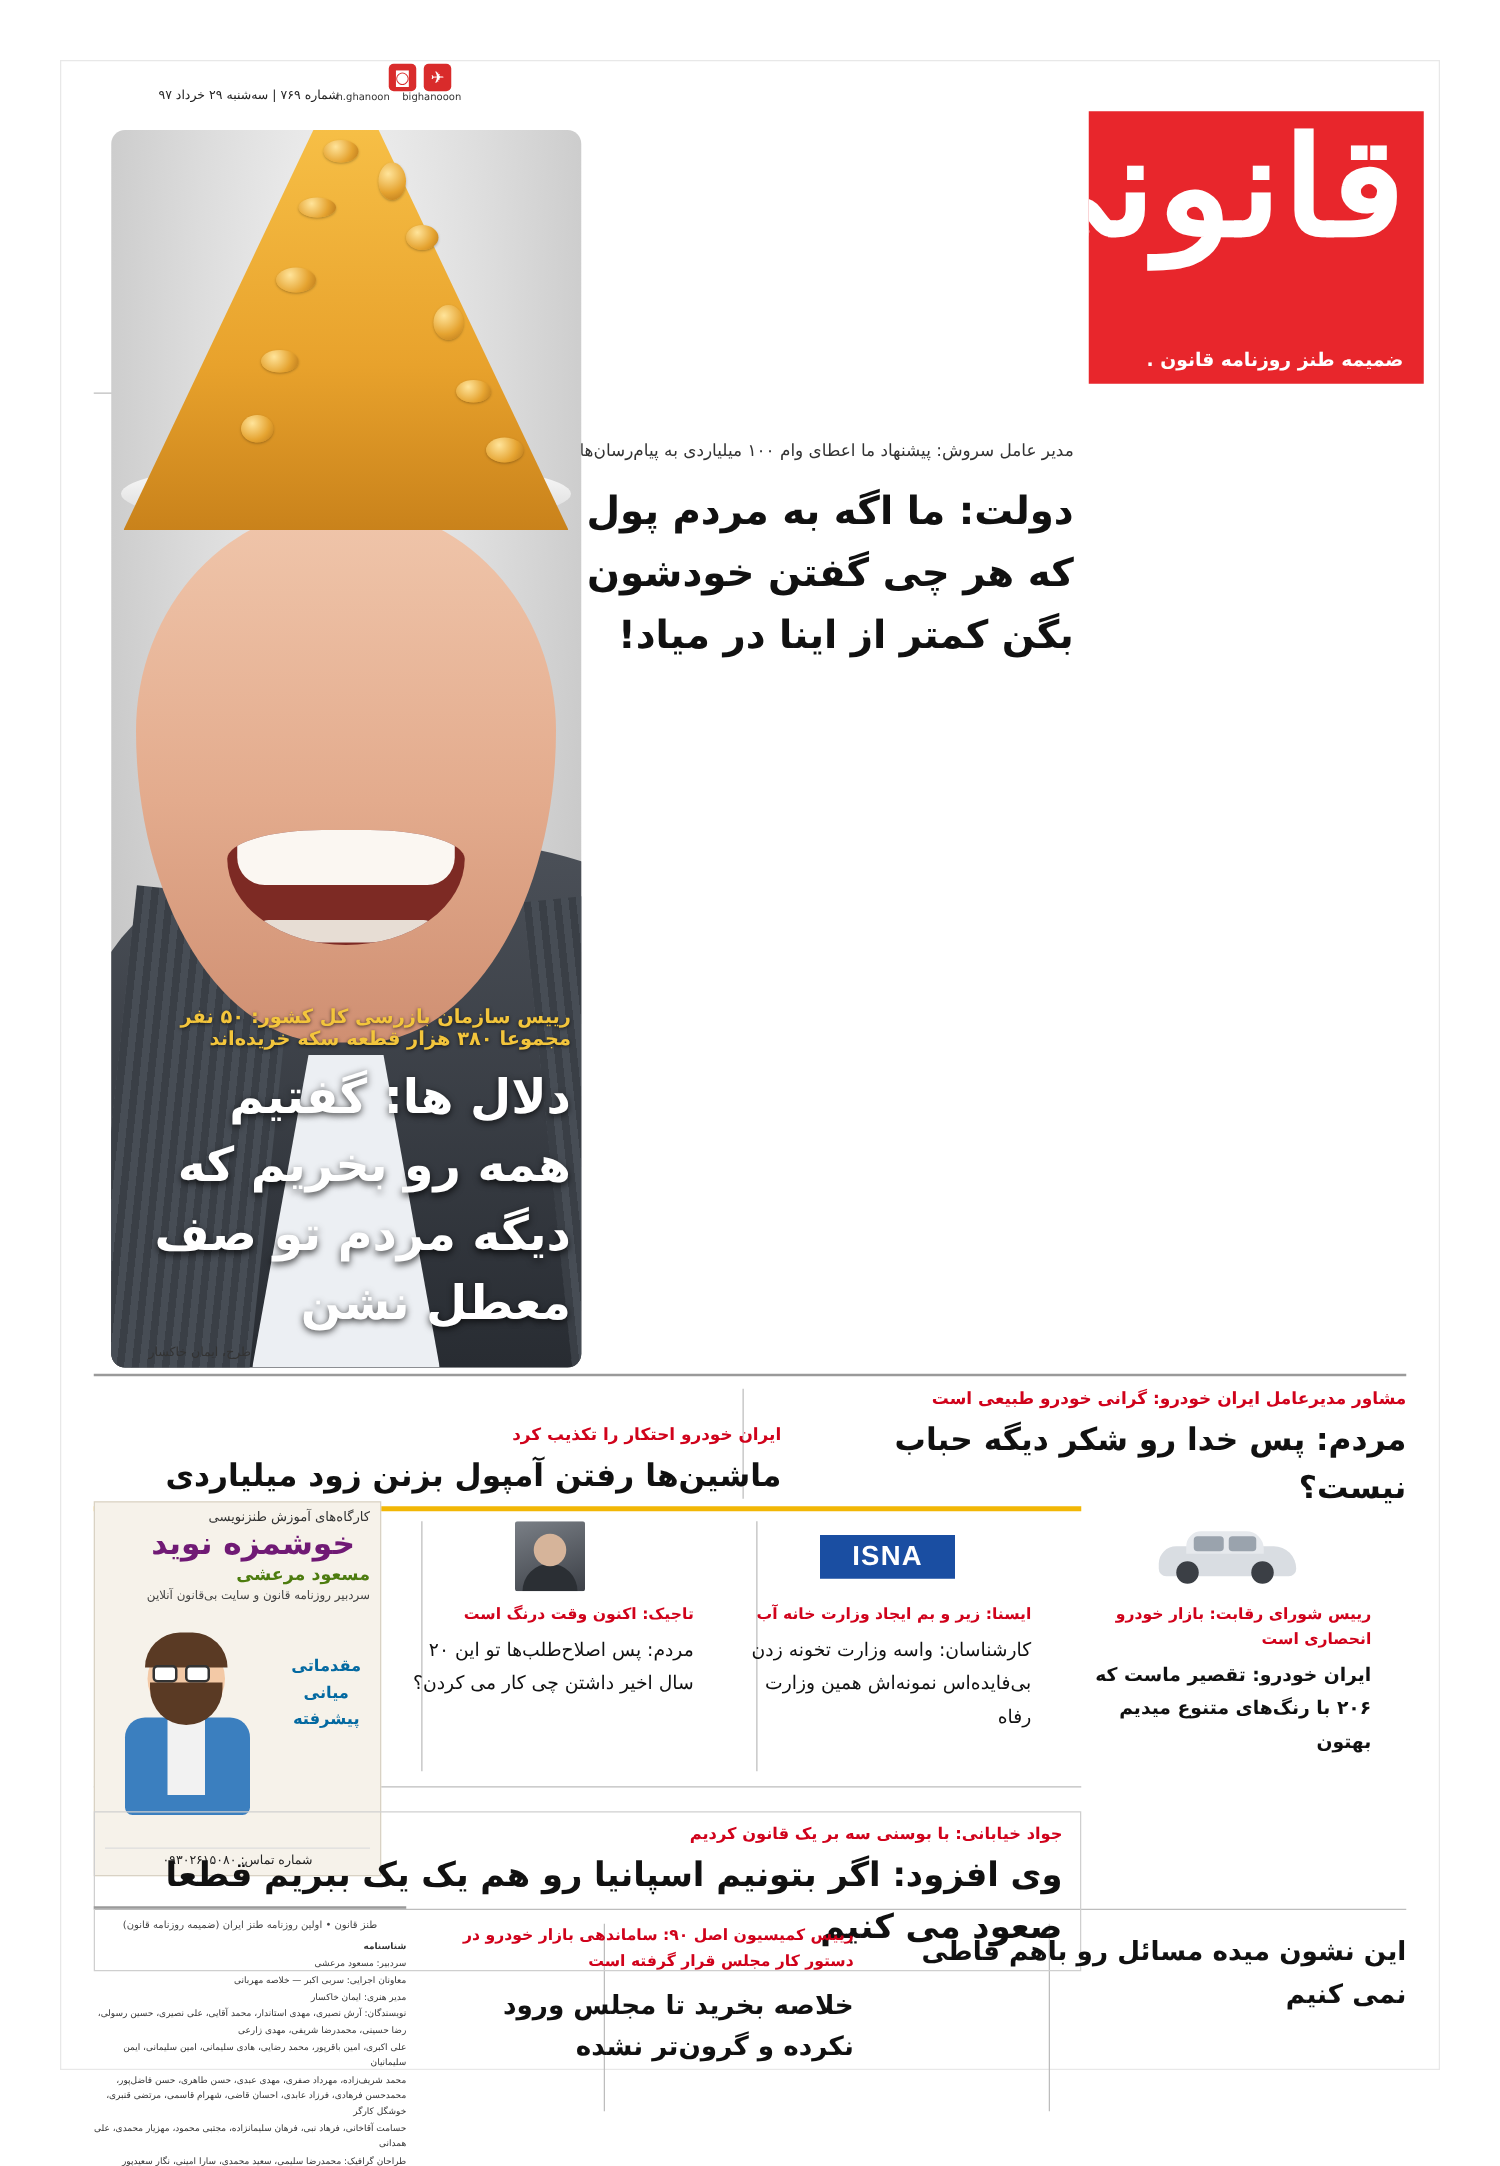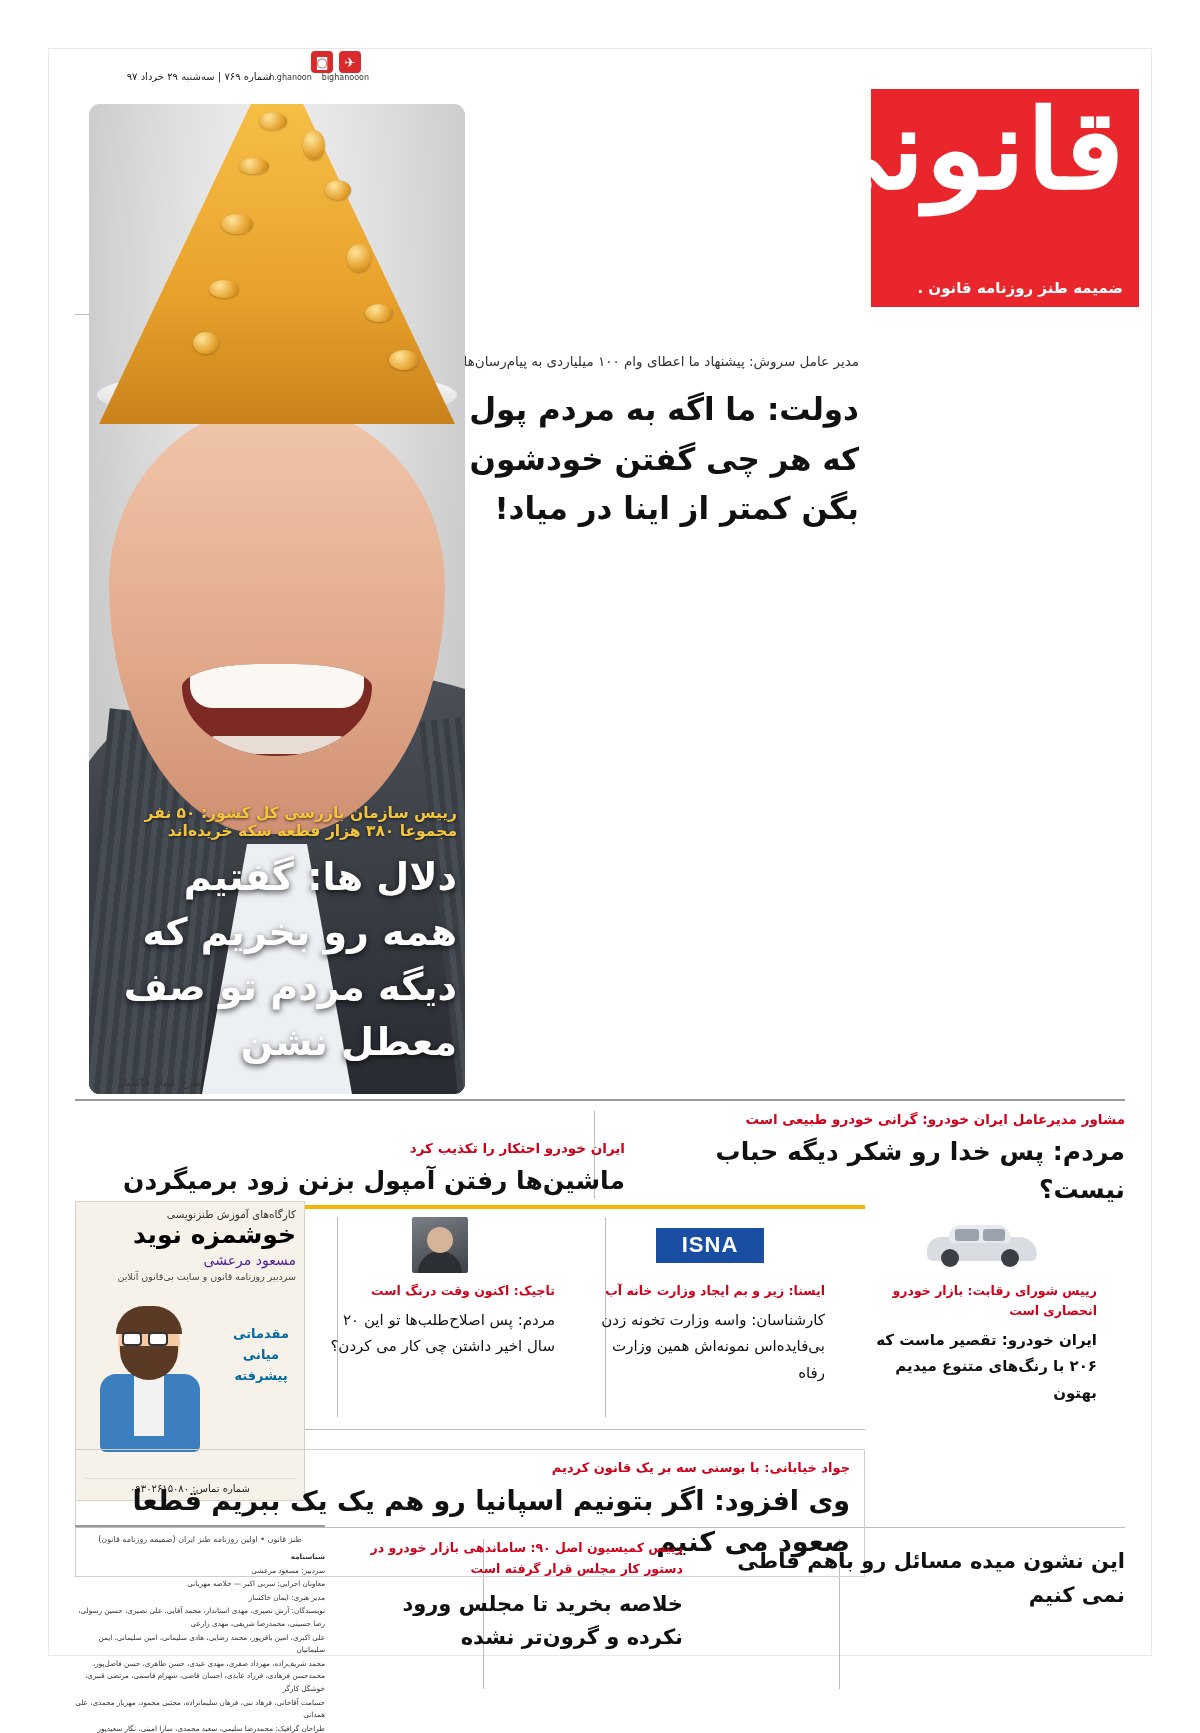--- a/index.html
+++ b/index.html
@@ -308,22 +308,22 @@
   .ad {
     position: absolute;
     left: 26px; top: 1152px;
     width: 230px; height: 300px;
     background: #f6f2ea;
     border: 1px solid #d9d2c4;
     text-align: right;
     overflow: hidden;
   }
   .ad .ad-top { font-size: 10.5px; color: #333; padding: 6px 8px 0; }
-  .ad .ad-title { color: #000000; font-size: 25px; font-weight: 700; padding: 0 8px; line-height: 1.2; }
-  .ad .ad-sub { color: #4c1d95; font-size: 14px; font-weight: 400; padding: 2px 8px; }
+  .ad .ad-title { color: #701a75; font-size: 25px; font-weight: 700; padding: 0 20px; line-height: 1.2; }
+  .ad .ad-sub { color: #4d7c0f; font-size: 14px; font-weight: 700; padding: 2px 8px; }
   .ad .ad-note { font-size: 9.5px; color: #444; padding: 0 8px; line-height: 1.55; }
   .ad .ad-levels {
     position: absolute; right: 8px; top: 122px; width: 70px;
     color: #0369a1; font-size: 13px; font-weight: 700; line-height: 1.6; text-align: center;
   }
   .ad .mascot {
     position: absolute; left: 6px; top: 104px; width: 140px; height: 150px;
   }
   .mascot .head { position:absolute; left:36px; top:6px; width:62px; height:62px; border-radius:50%; background:#f3c9a6;}
   .mascot .hair { position:absolute; left:34px; top:0px; width:66px; height:28px; border-radius:33px 33px 0 0; background:#5a3a24;}
@@ -438,21 +438,21 @@
     <div class="vr" style="left:434px; top:1490px; height:150px;"></div>
     <div class="vr" style="left:790px; top:1490px; height:150px;"></div>
 
     <div class="band">
       <div class="band-right">
         <div class="red-kicker">مشاور مدیرعامل ایران خودرو: گرانی خودرو طبیعی است</div>
         <div class="band-title">مردم: پس خدا رو شکر دیگه حباب نیست؟</div>
       </div>
       <div class="band-left">
         <div class="red-kicker">ایران خودرو احتکار را تکذیب کرد</div>
-        <div class="band-title">ماشین‌ها رفتن آمپول بزنن زود برمیگردن</div>
+        <div class="band-title">ماشین‌ها رفتن آمپول بزنن زود میلیاردی</div>
       </div>
     </div>
 
     <div class="mini-wrap">
 
       <div class="mini" style="right:28px;">
         <div class="thumb">
           <div class="car">
             <div class="body"></div>
               <div class="roof"></div>

